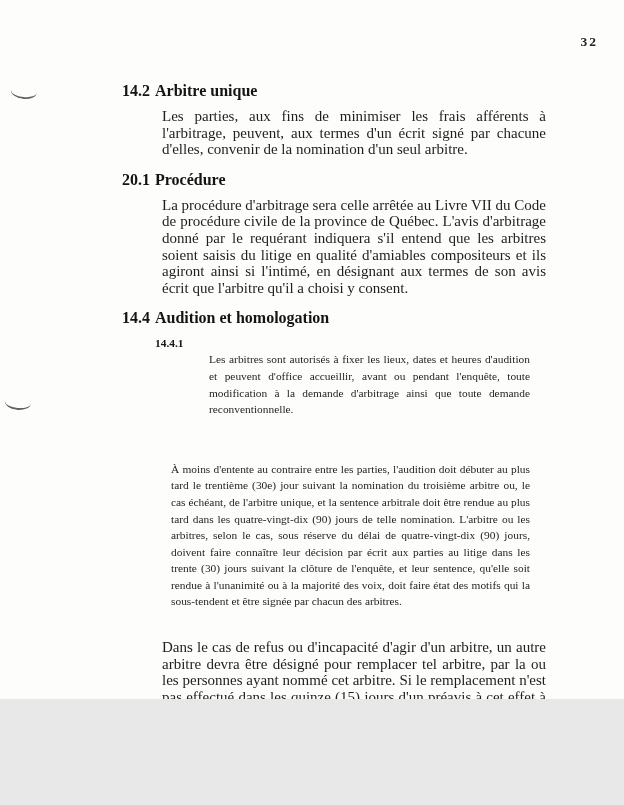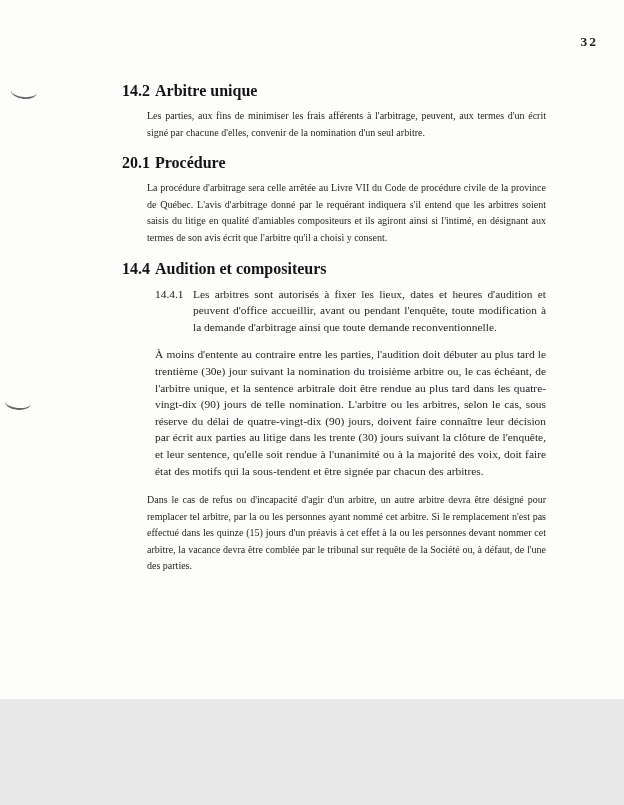--- a/index.html
+++ b/index.html
@@ -41,42 +41,42 @@
   .sec-head {
     display: flex;
     font-weight: bold;
     font-size: 16px;
     color: #141414;
     margin-bottom: 8px;
   }
   .sec-num { width: 33px; flex: 0 0 33px; }
   .sec-title { flex: 1; }
   p.body {
-    margin: 0 0 12px 25px;
-    font-size: 10px;
+    margin: 0 0 12px 40px;
+    font-size: 15px;
     line-height: 16.6px;
     text-align: justify;
     color: #1e1e1e;
   }
   .subsection {
     display: flex;
     margin-left: 33px;
     margin-bottom: 11px;
   }
   .sub-num {
     flex: 0 0 38px;
     width: 38px;
-    font-weight: normal;
+    font-weight: bold;
     font-size: 11.4px;
     line-height: 16.6px;
     color: #161616;
   }
   .sub-body {
     flex: 1;
-    margin: 0;
+    margin: 16px;
     font-size: 11.4px;
     line-height: 16.6px;
     text-align: justify;
     color: #1e1e1e;
   }
   
   .scan-mark {
     position: absolute;
     width: 26px;
     height: 13px;
@@ -113,21 +113,21 @@
       <div class="sec-head">
         <span class="sec-num">20.1</span>
         <span class="sec-title">Procédure</span>
       </div>
       <p class="body">La procédure d'arbitrage sera celle arrêtée au Livre VII du Code de procédure civile de la province de Québec. L'avis d'arbitrage donné par le requérant indiquera s'il entend que les arbitres soient saisis du litige en qualité d'amiables compositeurs et ils agiront ainsi si l'intimé, en désignant aux termes de son avis écrit que l'arbitre qu'il a choisi y consent.</p>
     </section>
 
     <section>
       <div class="sec-head">
         <span class="sec-num">14.4</span>
-        <span class="sec-title">Audition et compositeurs</span>
+        <span class="sec-title">Audition et homologation</span>
       </div>
       <div class="subsection">
         <span class="sub-num">14.4.1</span>
         <p class="sub-body">Les arbitres sont autorisés à fixer les lieux, dates et heures d'audition et peuvent d'office accueillir, avant ou pendant l'enquête, toute modification à la demande d'arbitrage ainsi que toute demande reconventionnelle.</p>
       </div>
       <div class="subsection">
         <p class="sub-body">À moins d'entente au contraire entre les parties, l'audition doit débuter au plus tard le trentième (30e) jour suivant la nomination du troisième arbitre ou, le cas échéant, de l'arbitre unique, et la sentence arbitrale doit être rendue au plus tard dans les quatre-vingt-dix (90) jours de telle nomination. L'arbitre ou les arbitres, selon le cas, sous réserve du délai de quatre-vingt-dix (90) jours, doivent faire connaître leur décision par écrit aux parties au litige dans les trente (30) jours suivant la clôture de l'enquête, et leur sentence, qu'elle soit rendue à l'unanimité ou à la majorité des voix, doit faire état des motifs qui la sous-tendent et être signée par chacun des arbitres.</p>
       </div>
     </section>
 

